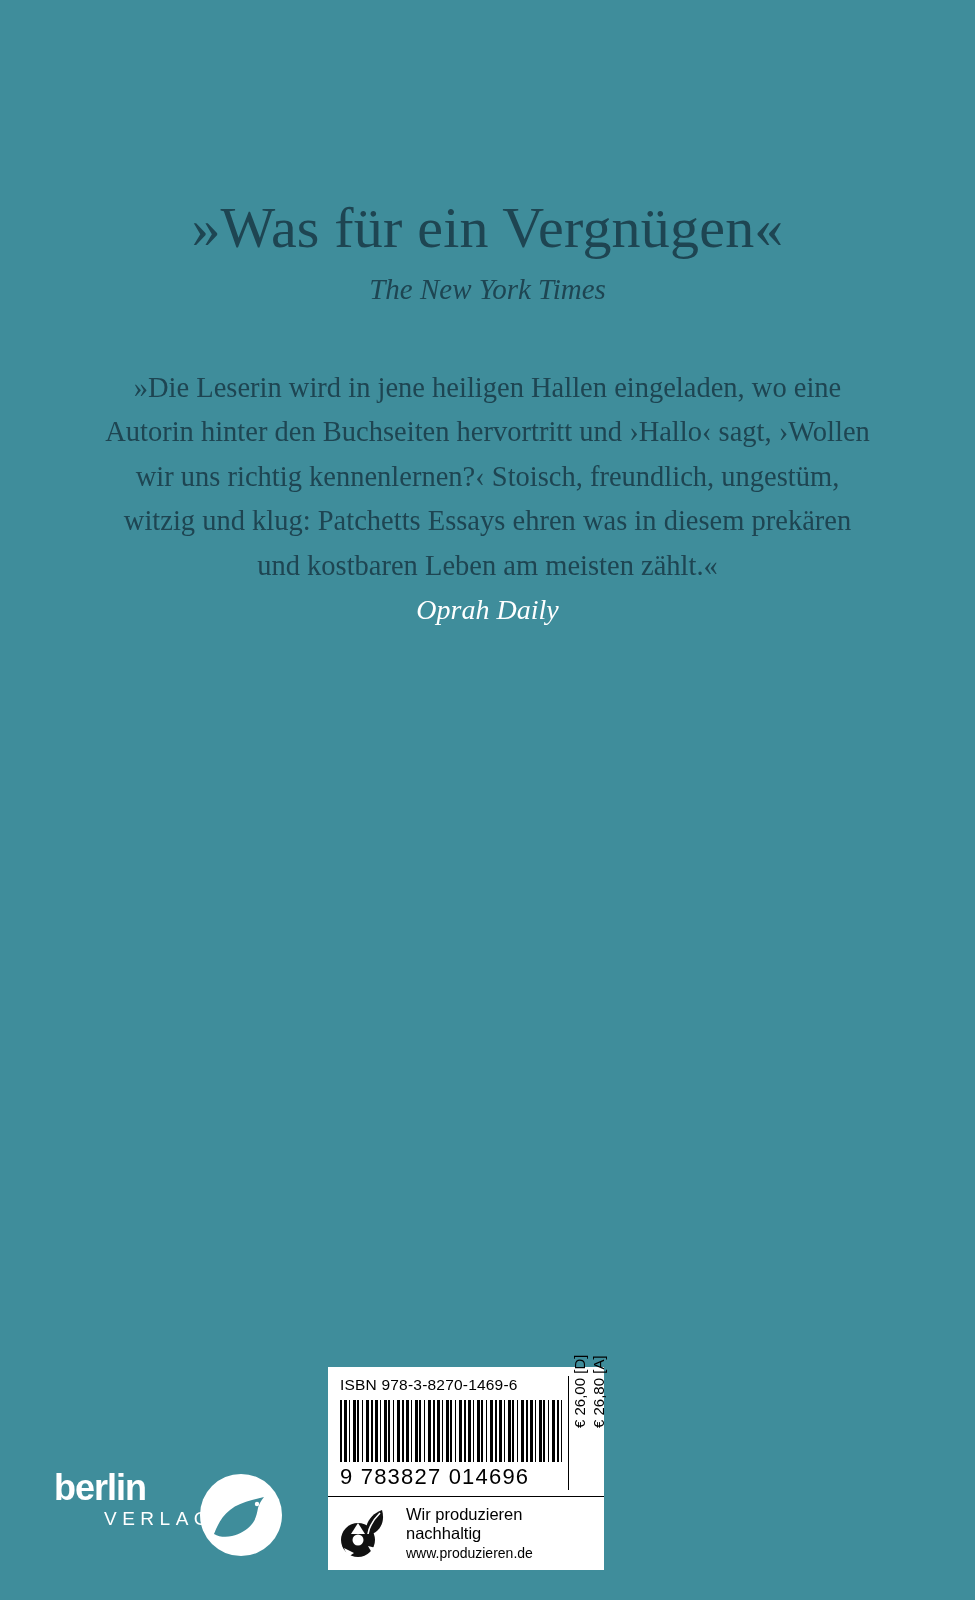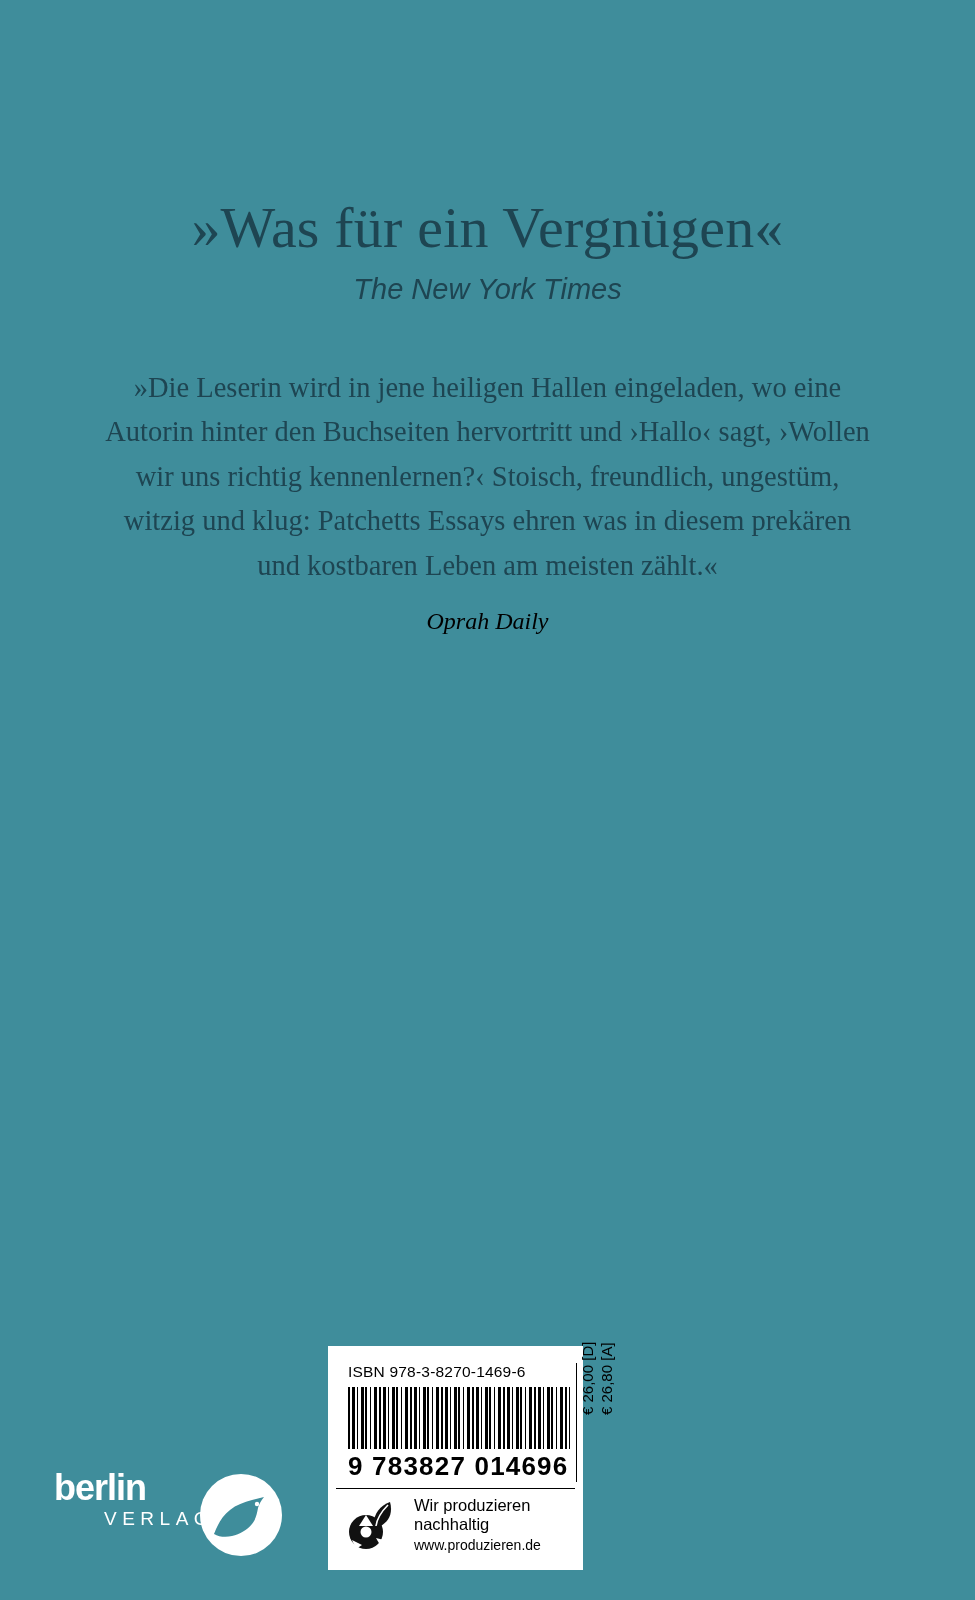--- a/index.html
+++ b/index.html
@@ -36,21 +36,21 @@
     font-size: 58px;
     line-height: 1.05;
     font-weight: 400;
     letter-spacing: 0.2px;
     color: #1e4552;
     margin: 0 0 14px 0;
     white-space: nowrap;
   }
 
   .source-top {
-    font-family: Liberation Sans, sans-serif;
+    font-family: Liberation Serif, serif;
     font-style: italic;
     font-size: 29px;
     color: #1e4552;
     margin: 0 0 60px 0;
   }
 
   .para {
     font-family: "Liberation Serif", serif;
     font-size: 28.5px;
     line-height: 1.56;
@@ -59,23 +59,23 @@
     text-align: center;
   }
 
   .para.second {
     margin-top: 60px;
   }
 
   .source-bottom {
     font-family: "Liberation Serif", serif;
     font-style: italic;
-    font-size: 24px;
-    color: #000000;
-    margin-top: 20px;
+    font-size: 28px;
+    color: #ffffff;
+    margin-top: 6px;
   }
 
   
   .logo {
     position: absolute;
     left: 52px;
     bottom: 38px;
     width: 230px;
     height: 92px;
     color: #ffffff;
@@ -111,23 +111,23 @@
     position: absolute;
     left: 12px;
     top: 20px;
   }
 
   
   .barcode-block {
     position: absolute;
     left: 328px;
     bottom: 30px;
-    width: 255px;
+    width: 276px;
     background: #ffffff;
-    padding: 8px;
+    padding: 0;
     box-sizing: border-box;
   }
 
   .bc-top {
     position: relative;
     padding: 9px 10px 6px 12px;
     display: flex;
   }
 
   .bc-left {
@@ -152,22 +152,22 @@
         #000 4px, #000 7px, #fff 7px, #fff 9px,
         #000 9px, #000 10px, #fff 10px, #fff 13px,
         #000 13px, #000 16px, #fff 16px, #fff 17px,
         #000 17px, #000 19px, #fff 19px, #fff 22px,
         #000 22px, #000 23px, #fff 23px, #fff 26px,
         #000 26px, #000 29px, #fff 29px, #fff 31px);
   }
 
   .bc-digits {
     font-family: "Liberation Sans", sans-serif;
-    font-size: 26px;
-    font-weight: 700;
+    font-size: 22px;
+    font-weight: 400;
     letter-spacing: 1.2px;
     color: #000;
     margin-top: 2px;
     white-space: nowrap;
   }
 
   .bc-price {
     width: 40px;
     border-left: 1px solid #000;
     margin-left: 6px;
@@ -182,21 +182,21 @@
     white-space: nowrap;
     font-family: "Liberation Sans", sans-serif;
     font-size: 15px;
     color: #000;
     line-height: 1.25;
   }
 
   .bc-bottom {
     border-top: 1px solid #000;
     display: flex;
-    align-items: flex-start;
+    align-items: flex-end;
     padding: 7px 8px 8px 10px;
     gap: 10px;
   }
 
   .eco-mark {
     width: 58px;
     height: 58px;
     flex: 0 0 58px;
     position: relative;
   }

